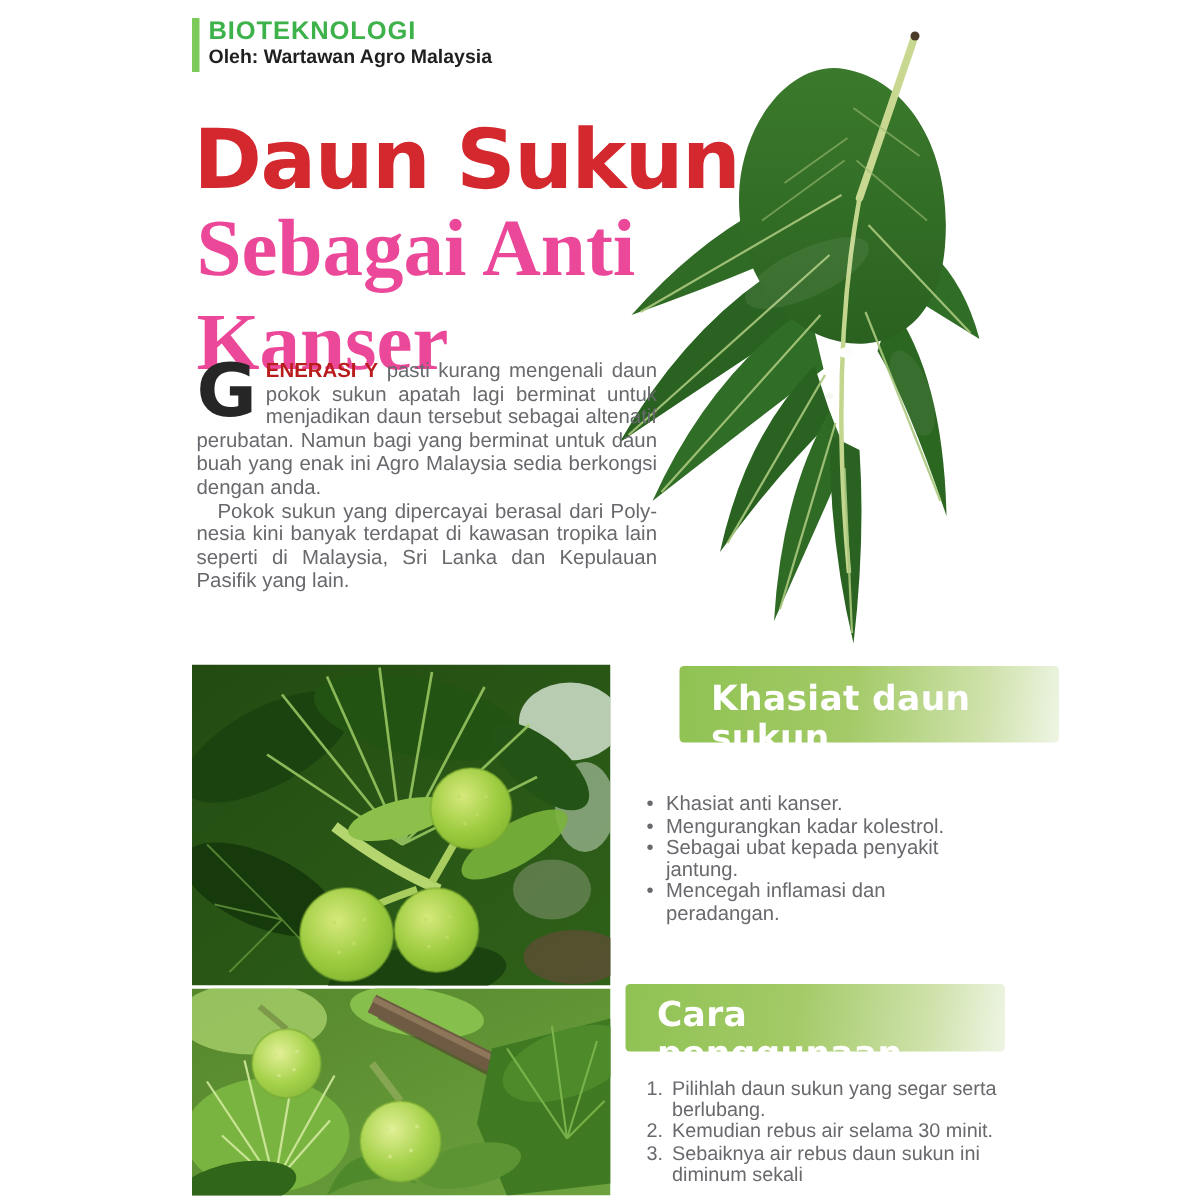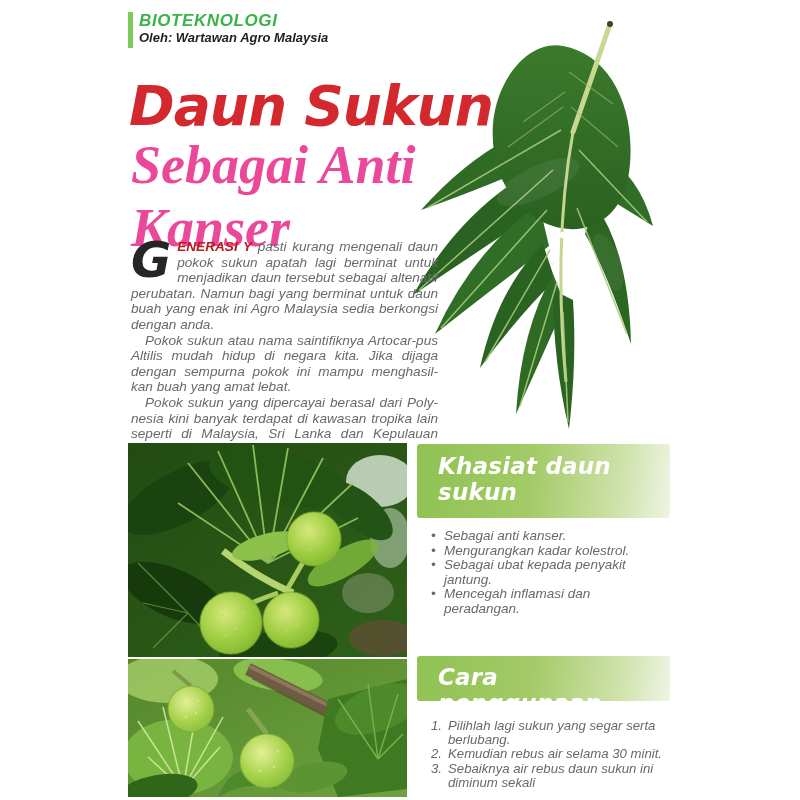--- a/index.html
+++ b/index.html
@@ -1,18 +1,18 @@
 <!DOCTYPE html>
 <html><head>
 <meta charset="utf-8">
 <style>
   html,body{margin:0;padding:0;background:#ffffff;}
   .page{position:relative;width:800px;height:800px;margin:0 auto;background:#ffffff;
         overflow:hidden;font-family:"Liberation Sans",sans-serif;}
-  .abs{position:absolute;font-style:italic;}
+  .abs{position:absolute;}
 
   
   .kicker-bar{left:128px;top:12px;width:5px;height:36px;background:#7ccb5a;}
   .kicker{left:139px;top:11px;font-size:17px;font-weight:bold;color:#3db24a;letter-spacing:.6px;
           font-family:"Liberation Sans",sans-serif;}
   .byline{left:139px;top:30px;font-size:13px;font-weight:bold;color:#1f1f1f;}
 
   
   .title{left:129px;top:74px;font-size:55px;font-weight:bold;color:#d4282f;letter-spacing:-1px;
          font-family:"DejaVu Sans",sans-serif;}
@@ -24,21 +24,21 @@
            text-align:justify;}
   .article p{margin:0;}
   .article p.indent{text-indent:14px;}
   .dropcap{float:left;font-size:49px;line-height:40px;font-weight:bold;color:#262626;
            padding:2px 6px 0 0;font-family:"DejaVu Sans",sans-serif;}
   .lead{font-weight:bold;color:#b91c1c;}
 
   
   .greenbox{left:417px;width:253px;border-radius:3px;
             background:linear-gradient(97deg,#8fc253 0%,#a3ca67 45%,#cfe2ab 80%,#eef5e4 100%);}
-  .benefits-box{top:444px;height:74px;}
+  .benefits-box{top:444px;height:51px;margin-left:36px;}
   .usage-box{top:656px;height:45px;}
   .box-heading{padding:9px 18px 0 21px;font-size:23px;line-height:26px;font-weight:bold;
                color:#ffffff;font-family:"DejaVu Sans",sans-serif;letter-spacing:.2px;}
   .usage-box .box-heading{padding-top:8px;}
 
   
   .benefits-list{left:431px;top:529px;width:238px;}
   .benefits-list ul{list-style:none;margin:0;padding:0;font-size:13.5px;line-height:14.6px;color:#68696d;}
   .benefits-list li{position:relative;padding-left:13px;}
   .benefits-list li::before{content:"•";position:absolute;left:0;top:0;color:#68696d;}
@@ -111,21 +111,20 @@
 
       <ellipse cx="161" cy="223" rx="5" ry="3.5" fill="#fdfefc"></ellipse>
       <ellipse cx="150" cy="252" rx="2.5" ry="2" fill="#f4f8ef"></ellipse>
       <ellipse cx="135" cy="170" rx="45" ry="16" fill="#ffffff" opacity="0.07" transform="rotate(-25 135 170)"></ellipse>
       <ellipse cx="205" cy="250" rx="30" ry="12" fill="#ffffff" opacity="0.06" transform="rotate(70 205 250)"></ellipse>
     </svg>
   </div>
 
   <div class="abs article">
     <p><span class="dropcap">G</span><span class="lead">ENERASI Y</span><span> pasti kurang mengenali daun pokok sukun apatah lagi berminat untuk menjadikan daun tersebut sebagai altenatif perubatan. Namun bagi yang berminat untuk daun buah yang enak ini Agro Malaysia sedia berkongsi dengan anda.</span></p>
-    <p class="indent">Pokok sukun atau nama saintifiknya Artocar-pus Altilis mudah hidup di negara kita. Jika dijaga dengan sempurna pokok ini mampu menghasil-kan buah yang amat lebat.</p>
     <p class="indent">Pokok sukun yang dipercayai berasal dari Poly-nesia kini banyak terdapat di kawasan tropika lain seperti di Malaysia, Sri Lanka dan Kepulauan Pasifik yang lain.</p>
   </div>
 
   <div class="abs photo1 photo-frame">
     <svg width="279" height="214" viewBox="0 0 279 214">
       <defs>
         <linearGradient id="p1bg" x1="0" y1="0" x2="1" y2="1">
           <stop offset="0" stop-color="#234b12"></stop>
             <stop offset="1" stop-color="#2f6119"></stop>
         </linearGradient>
@@ -243,31 +242,31 @@
           <circle cx="132" cy="112" r="1.3"></circle>
       </g>
     </svg>
   </div>
 
   <div class="abs greenbox benefits-box">
     <div class="box-heading">Khasiat daun sukun</div>
   </div>
   <div class="abs benefits-list">
     <ul>
-      <li>Sebagai anti kanser.</li>
+      <li>Khasiat anti kanser.</li>
       <li>Mengurangkan kadar kolestrol.</li>
       <li>Sebagai ubat kepada penyakit jantung.</li>
       <li>Mencegah inflamasi dan peradangan.</li>
     </ul>
   </div>
 
   <div class="abs greenbox usage-box">
     <div class="box-heading">Cara penggunaan</div>
   </div>
   <div class="abs usage-list">
     <ol>
-      <li>Pilihlah lagi sukun yang segar serta berlubang.</li>
+      <li>Pilihlah daun sukun yang segar serta berlubang.</li>
       <li>Kemudian rebus air selama 30 minit.</li>
       <li>Sebaiknya air rebus daun sukun ini diminum sekali</li>
     </ol>
   </div>
 
 </div>
 
 </body></html>

